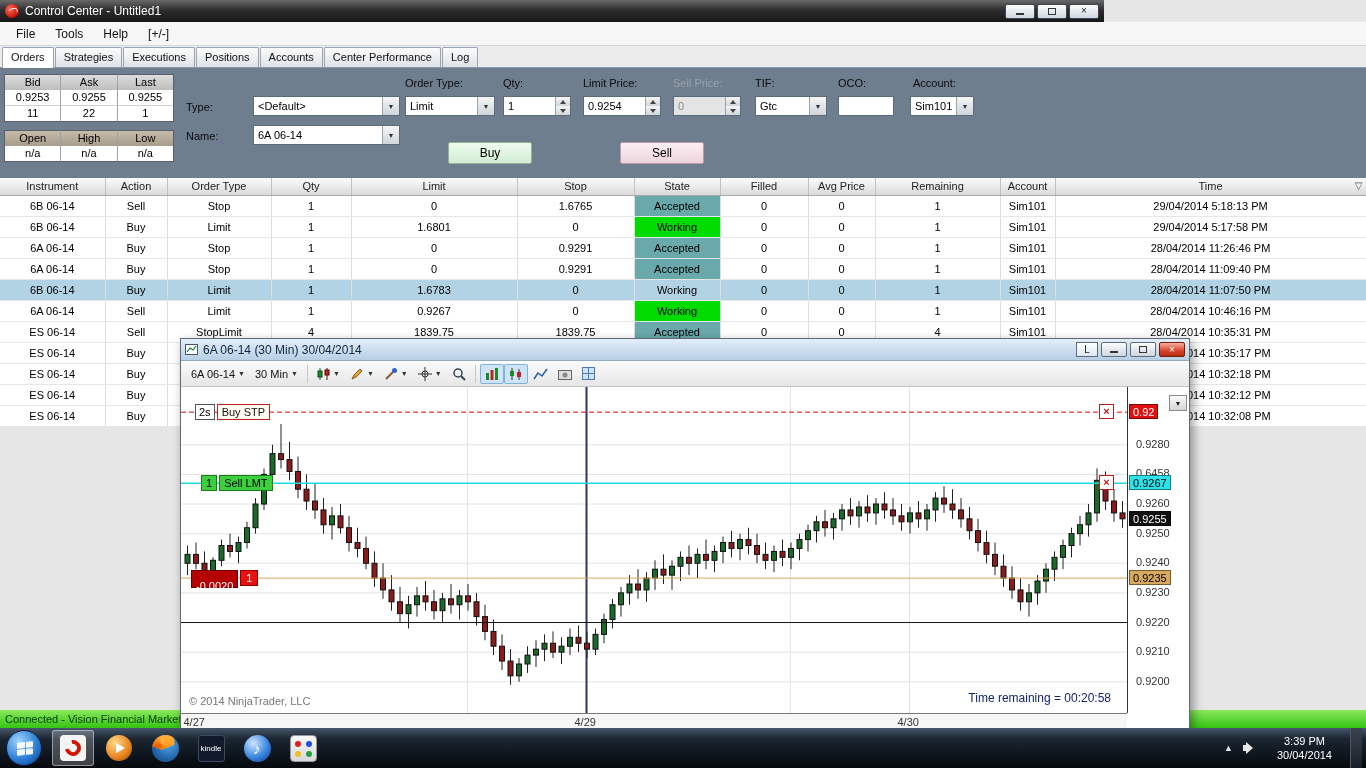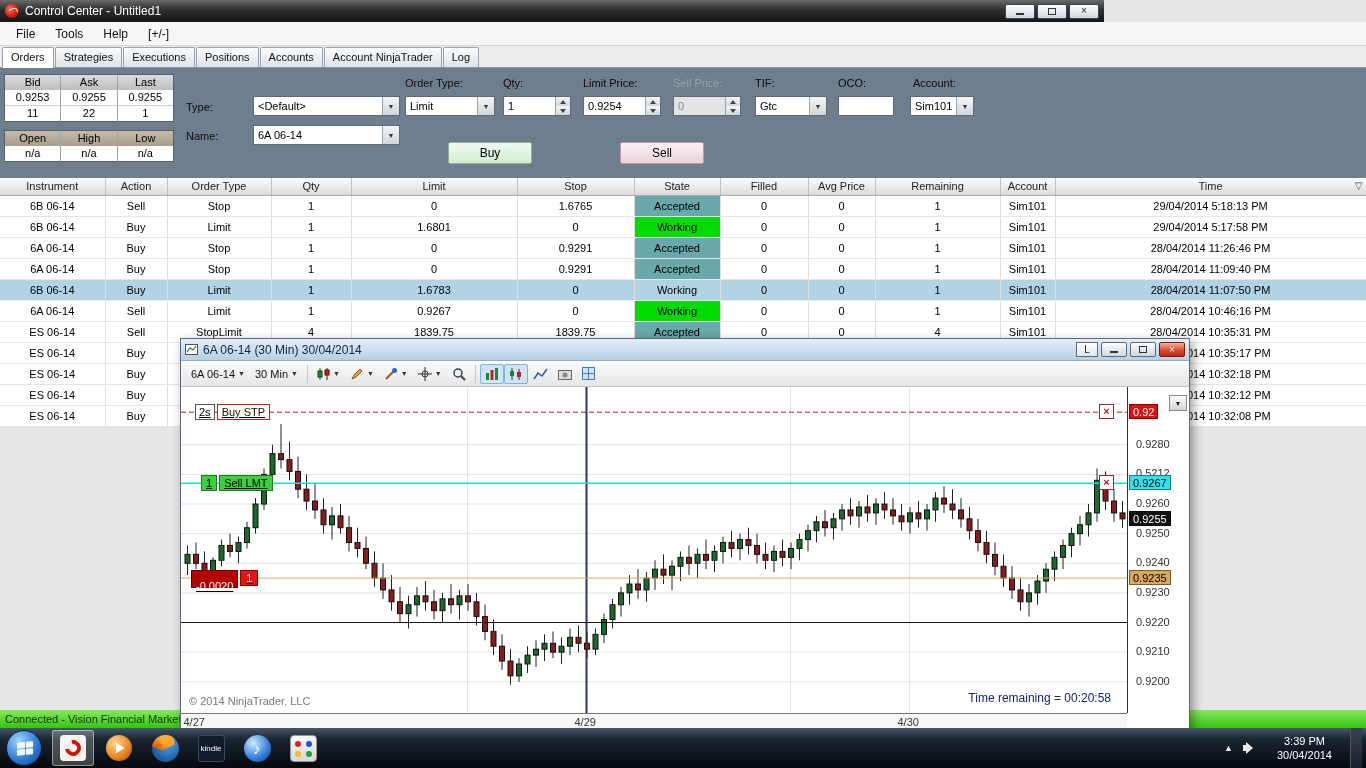--- a/index.html
+++ b/index.html
@@ -100,21 +100,21 @@
   .tick{position:absolute;left:8px;}
   .axis-dd{position:absolute;top:8px;right:2px;width:18px;height:16px;background:linear-gradient(#fbfbfb,#d5d5d5);
     border:1px solid #8a8a8a;display:flex;align-items:center;justify-content:center;font-size:7px;color:#222;z-index:6;}
   .axis-tag{position:absolute;left:1px;height:15px;line-height:14px;padding:0 3px;font-size:11px;border:1px solid rgba(0,0,0,.45);z-index:3;white-space:nowrap;}
   .tag-red{background:#e01010;color:#fff;}
   .tag-cyan{background:#2ee2ea;color:#000;}
   .tag-black{background:#101010;color:#fff;}
   .tag-tan{background:#d8a85c;color:#000;}
   .time-axis{position:absolute;left:0;top:326px;width:946px;height:18px;border-top:1px solid #777;background:#f7f7f7;}
   .xlab{position:absolute;top:2px;font-size:11px;color:#333;}
-  .order-marker{position:absolute;display:flex;gap:2px;font-size:11px;z-index:4;height:16px;text-decoration:underline;}
+  .order-marker{position:absolute;display:flex;gap:2px;font-size:11px;z-index:4;height:16px;}
   .order-marker span{height:16px;line-height:15px;display:inline-block;}
   .mk-white{background:#fff;border:1px solid #555;padding:0 3px;}
   .mk-redline{background:#fffdf2;border:1px solid #c02020;padding:0 4px;color:#111;}
   .mk-green{background:#3ecf3e;border:1px solid #187a18;padding:0 4px;color:#000;}
   .mk-dark{background:#b40000;border:1px solid #6a0000;padding:8px 4px;color:#fff;}
   .mk-red{background:#e81212;border:1px solid #8a0000;padding:0 5px;color:#fff;}
   .cancel-btn{position:absolute;left:918px;width:15px;height:15px;background:#fff;border:1px solid #b02020;
     color:#d01010;font-size:11px;line-height:13px;text-align:center;z-index:5;font-weight:bold;}
   .copyright{position:absolute;left:8px;bottom:6px;font-size:11px;color:#777;}
   .time-remaining{position:absolute;right:16px;bottom:8px;font-size:12px;color:#14246a;}
@@ -178,21 +178,21 @@
       <div class="menu-item">Help</div>
       <div class="menu-item">[+/-]</div>
     </div>
 
   <div class="tabbar">
       <div class="tab active">Orders</div>
       <div class="tab">Strategies</div>
       <div class="tab">Executions</div>
       <div class="tab">Positions</div>
       <div class="tab">Accounts</div>
-      <div class="tab">Account NinjaTrader</div>
+      <div class="tab">Center Performance</div>
       <div class="tab">Log</div>
     </div>
 
   <div class="order-panel">
     <div class="mkt">
         <div class="mkt-row mkt-head">
           <span class="mkt-cell">Bid</span>
           <span class="mkt-cell">Ask</span>
           <span class="mkt-cell">Last</span>
         </div>
@@ -824,21 +824,21 @@
         <div class="time-remaining">Time remaining = 00:20:58</div>
       </div>
 
       <div class="price-axis">
         <div class="axis-dd">▼</div>
         <div class="axis-tag tag-red" style="top: 17.1812px;">0.92</div>
         <div class="axis-tag tag-cyan" style="top: 88.2812px;">0.9267</div>
         <div class="axis-tag tag-black" style="top: 123.831px;">0.9255</div>
         <div class="axis-tag tag-tan" style="top: 183.081px;">0.9235</div>
       <div class="tick" style="top: 50.7687px;">0.9280</div>
-          <div class="tick" style="top: 80.3937px;">0.5212</div>
+          <div class="tick" style="top: 80.3937px;">0.6458</div>
           <div class="tick" style="top: 110.019px;">0.9260</div>
           <div class="tick" style="top: 139.644px;">0.9250</div>
           <div class="tick" style="top: 169.269px;">0.9240</div>
           <div class="tick" style="top: 198.894px;">0.9230</div>
           <div class="tick" style="top: 228.519px;">0.9220</div>
           <div class="tick" style="top: 258.144px;">0.9210</div>
           <div class="tick" style="top: 287.769px;">0.9200</div>
         </div>
 
       <div class="time-axis">

